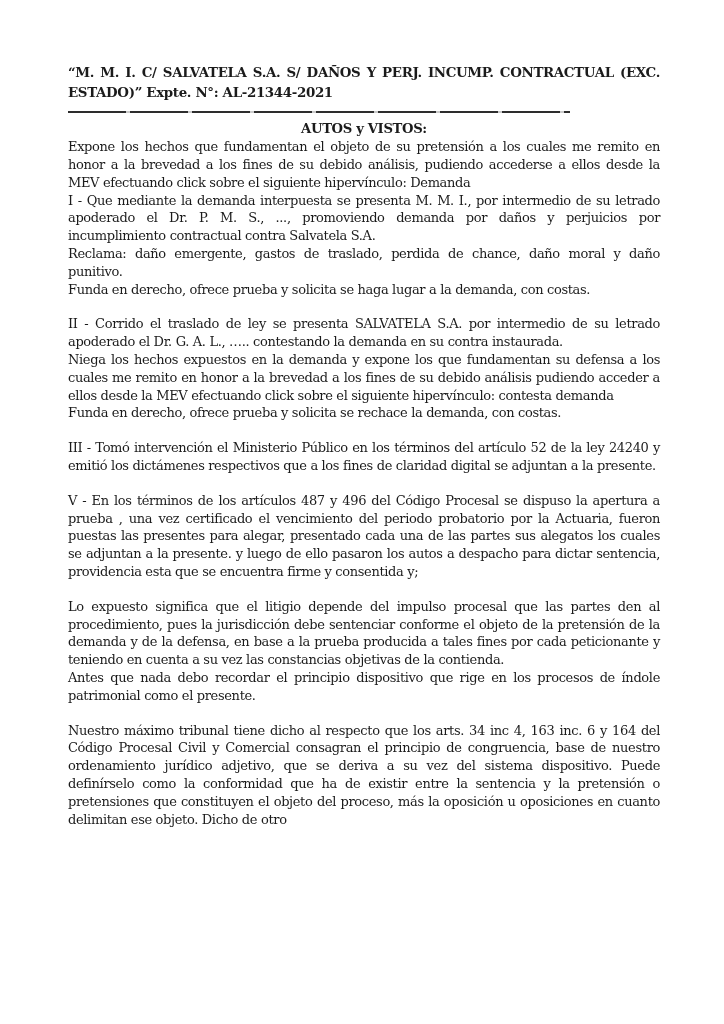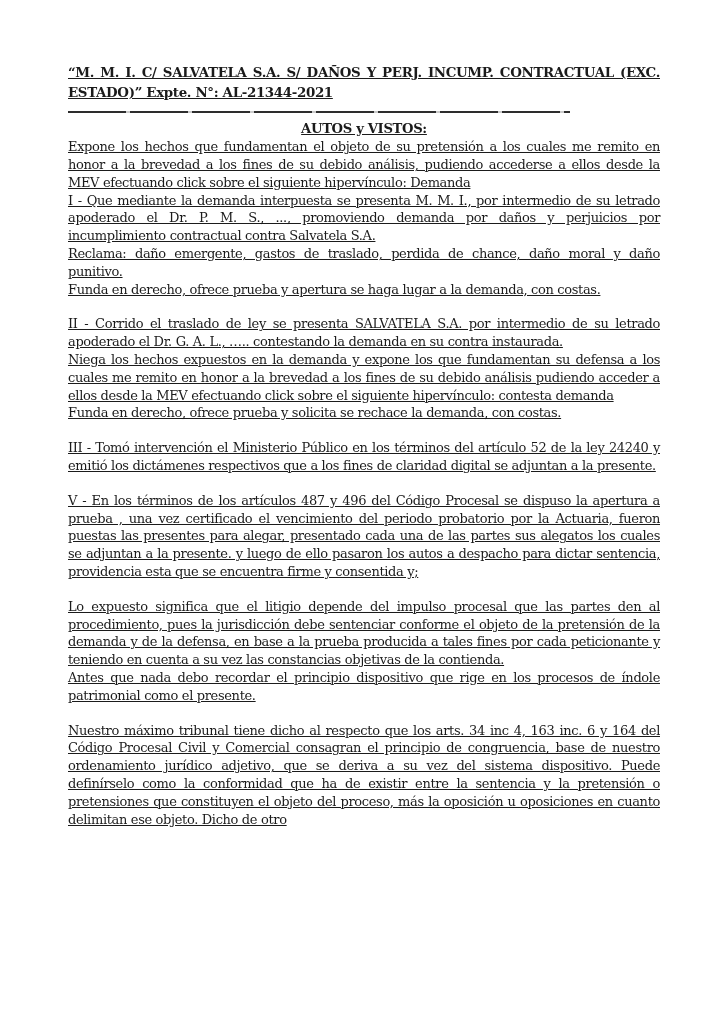--- a/index.html
+++ b/index.html
@@ -13,21 +13,20 @@
     height: 1024px;
     box-sizing: border-box;
     background: #ffffff;
     padding: 62px 64px 0 68px;
     font-family: "DejaVu Serif", "Liberation Serif", serif;
     color: #1b1b1b;
     font-size: 13px;
     line-height: 1.37;
     letter-spacing: -0.35px;
     overflow: hidden;
-    text-decoration: underline;
   }
   .caption {
     margin: 0;
     font-weight: 700;
     font-size: 13.4px;
     line-height: 1.5;
     text-align: justify;
     text-justify: inter-word;
   }
   .divider {
@@ -68,21 +67,21 @@
   <h2 class="heading">AUTOS y VISTOS:</h2>
 
 
 
   <p class="para">Expone los hechos que fundamentan el objeto de su pretensión a los cuales me remito en honor a la brevedad a los fines de su debido análisis, pudiendo accederse a ellos desde la MEV efectuando click sobre el siguiente hipervínculo: Demanda</p>
 
   <p class="para">I - Que mediante la demanda interpuesta se presenta M. M. I., por intermedio de su letrado apoderado el Dr. P. M. S., ..., promoviendo demanda por daños y perjuicios por incumplimiento contractual contra Salvatela S.A.</p>
 
   <p class="para">Reclama: daño emergente, gastos de traslado, perdida de chance, daño moral y daño punitivo.</p>
 
-  <p class="para">Funda en derecho, ofrece prueba y apertura se haga lugar a la demanda, con costas.</p>
+  <p class="para">Funda en derecho, ofrece prueba y solicita se haga lugar a la demanda, con costas.</p>
 
   <p class="para gap">II - Corrido el traslado de ley se presenta SALVATELA S.A. por intermedio de su letrado apoderado el Dr. G. A. L., ….. contestando la demanda en su contra instaurada.</p>
 
   <p class="para">Niega los hechos expuestos en la demanda y expone los que fundamentan su defensa a los cuales me remito en honor a la brevedad a los fines de su debido análisis pudiendo acceder a ellos desde la MEV efectuando click sobre el siguiente hipervínculo: contesta demanda</p>
 
   <p class="para">Funda en derecho, ofrece prueba y solicita se rechace la demanda, con costas.</p>
 
   <p class="para gap">III - Tomó intervención el Ministerio Público en los términos del artículo 52 de la ley 24240 y emitió los dictámenes respectivos que a los fines de claridad digital se adjuntan a la presente.</p>
 
   <p class="para gap">V - En los términos de los artículos 487 y 496 del Código Procesal se dispuso la apertura a prueba , una vez certificado el vencimiento del periodo probatorio por la Actuaria, fueron puestas las presentes para alegar, presentado cada una de las partes sus alegatos los cuales se adjuntan a la presente. y luego de ello pasaron los autos a despacho para dictar sentencia, providencia esta que se encuentra firme y consentida y;</p>

